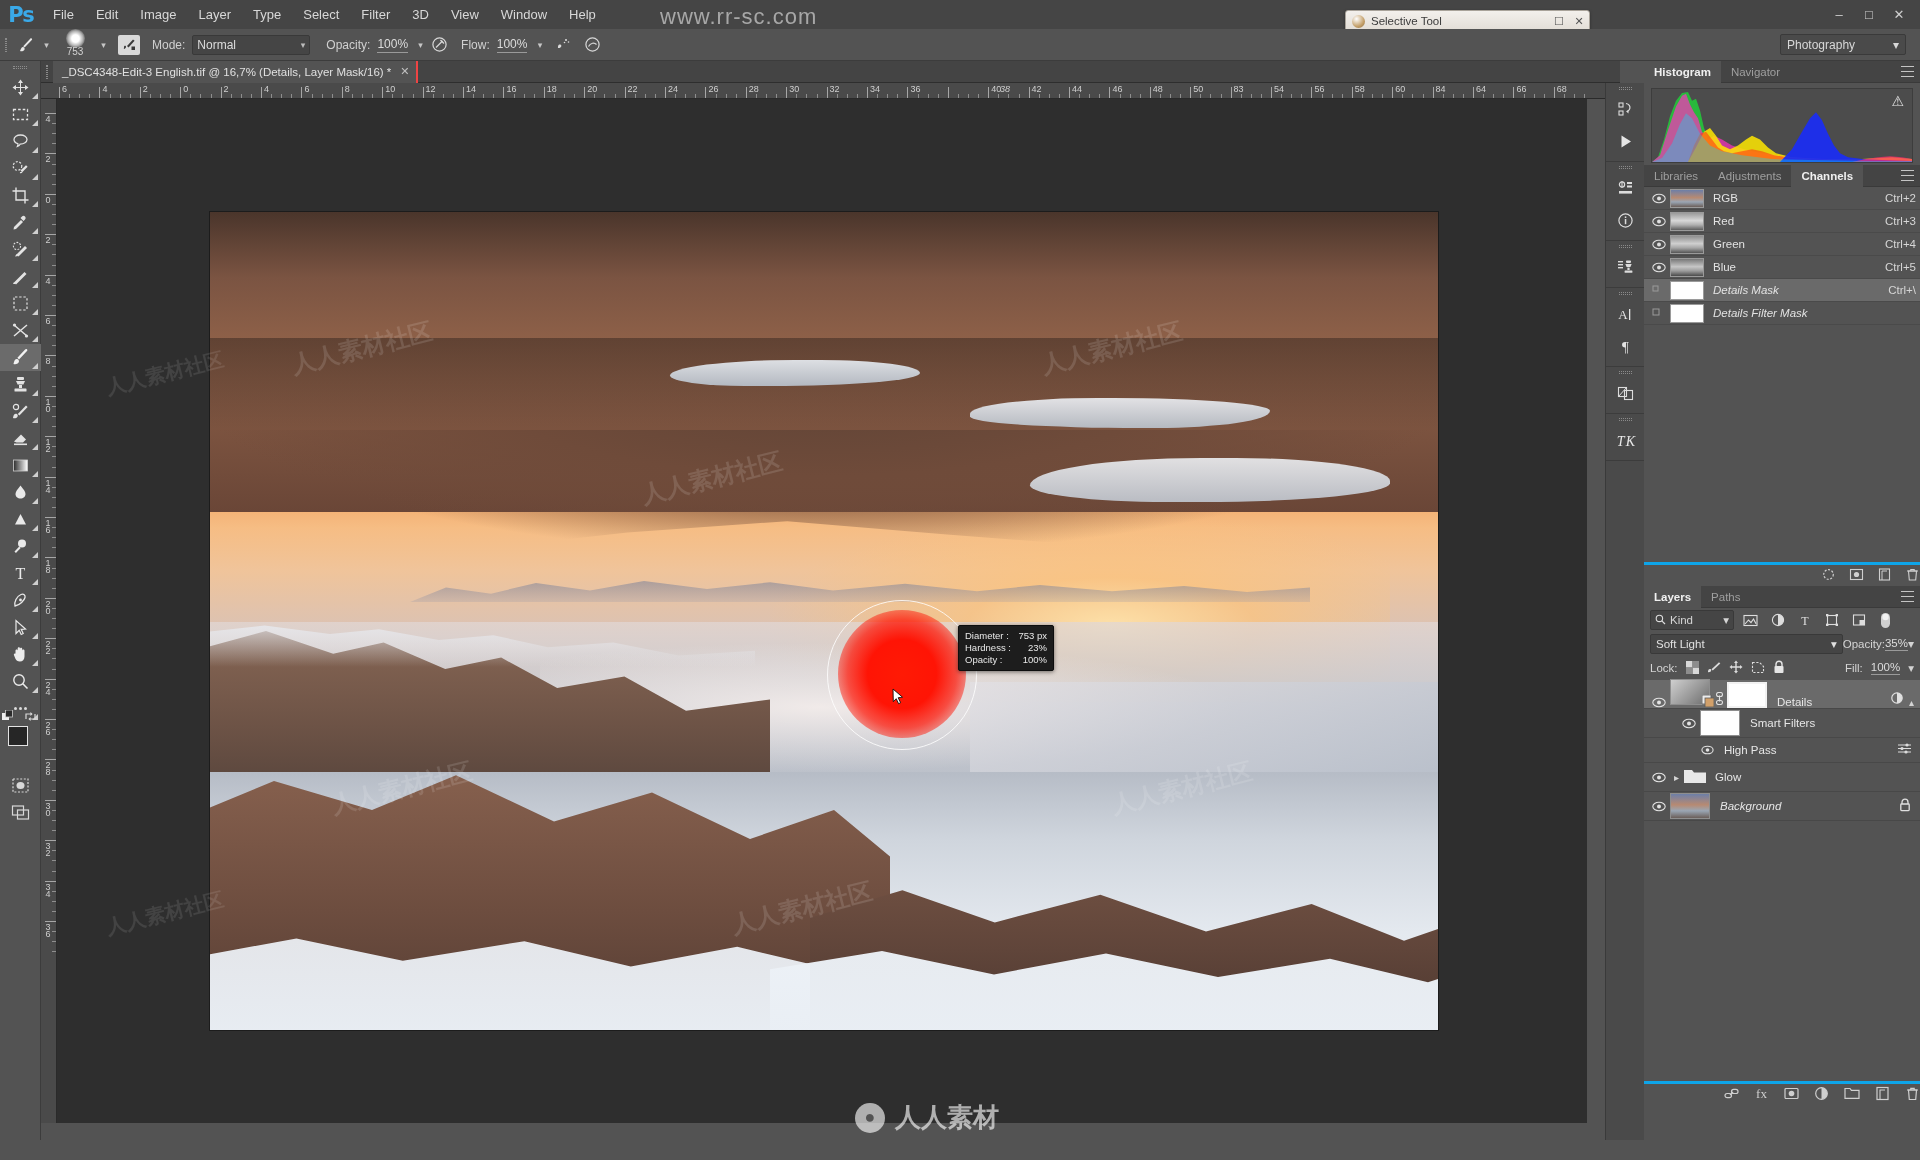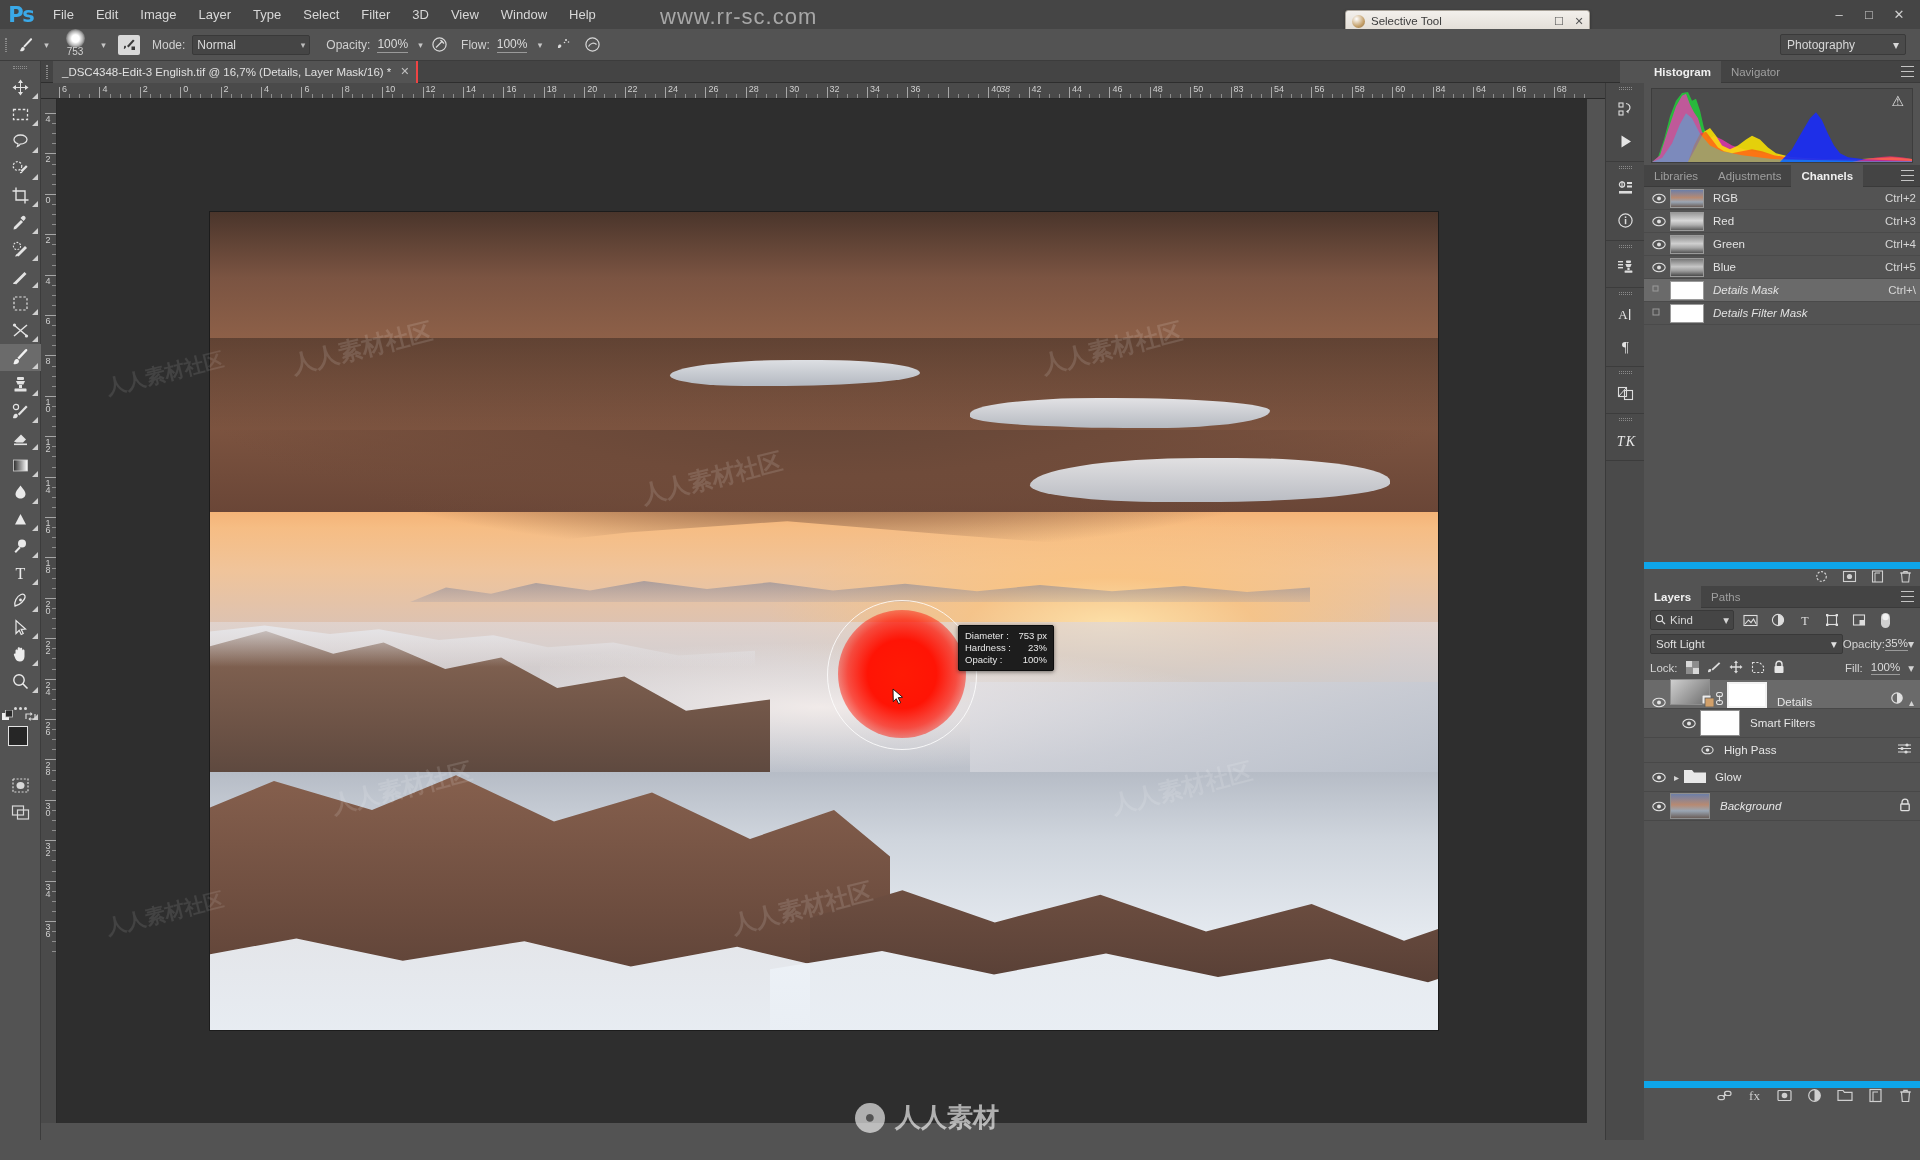--- a/index.html
+++ b/index.html
@@ -298,21 +298,21 @@
   }
   .channels-row.sel { background:#6a6a6a; }
   .eye { width:22px; display:flex; align-items:center; justify-content:center;}
   .ch-thumb { width:34px; height:19px; border:1px solid #9a9a9a; margin-right:9px; }
   .ch-name { flex:1; font-size:11.5px; color:#e2e2e2;}
   .ch-name.italic { font-style: italic; }
   .ch-short { font-size:11.5px; color:#d6d6d6; margin-right:4px;}
 
   .panel-footer {
     display:flex; align-items:center; justify-content:flex-end; height:24px;
-    padding-right:7px; gap:13px; border-top:7px solid #0ea5e9;
+    gap:13px; border-top:3px solid #0ea5e9;
   }
 
   .lay-filter { display:flex; align-items:center; height:24px; padding:0 6px; gap:6px;}
   .lay-kind {
     width:84px; height:20px; background:#454545; border:1px solid #393939; border-radius:2px;
     display:flex; align-items:center; padding:0 4px; font-size:11.5px; gap:4px;
   }
   .lay-ficon { width:21px; height:20px; display:flex; align-items:center; justify-content:center; color:#ddd;}
   .blend-row { display:flex; align-items:center; height:24px; padding:0 6px; }
   .blend-sel {

